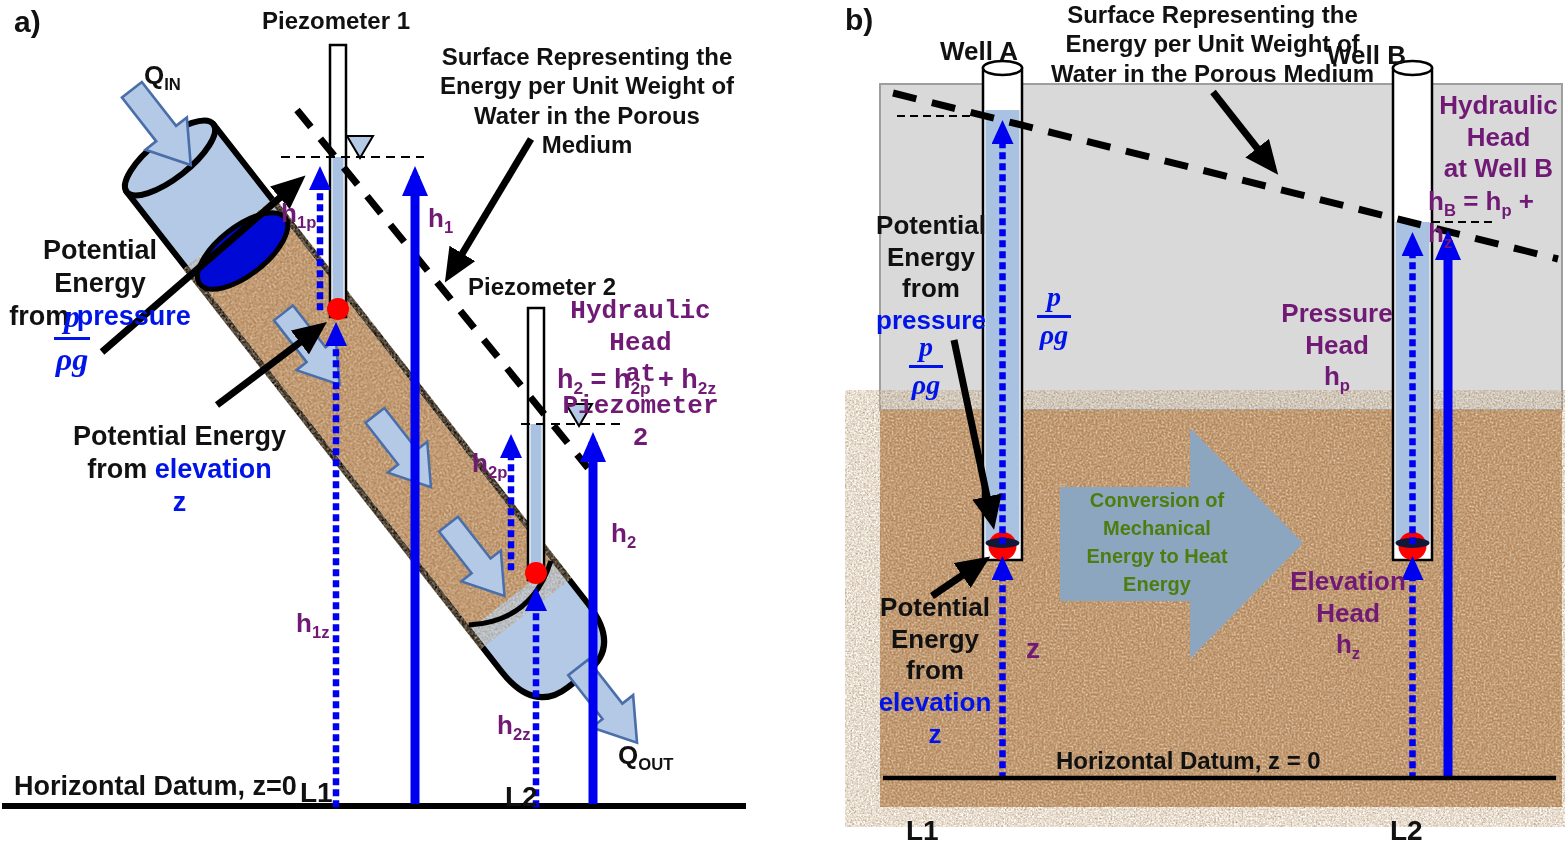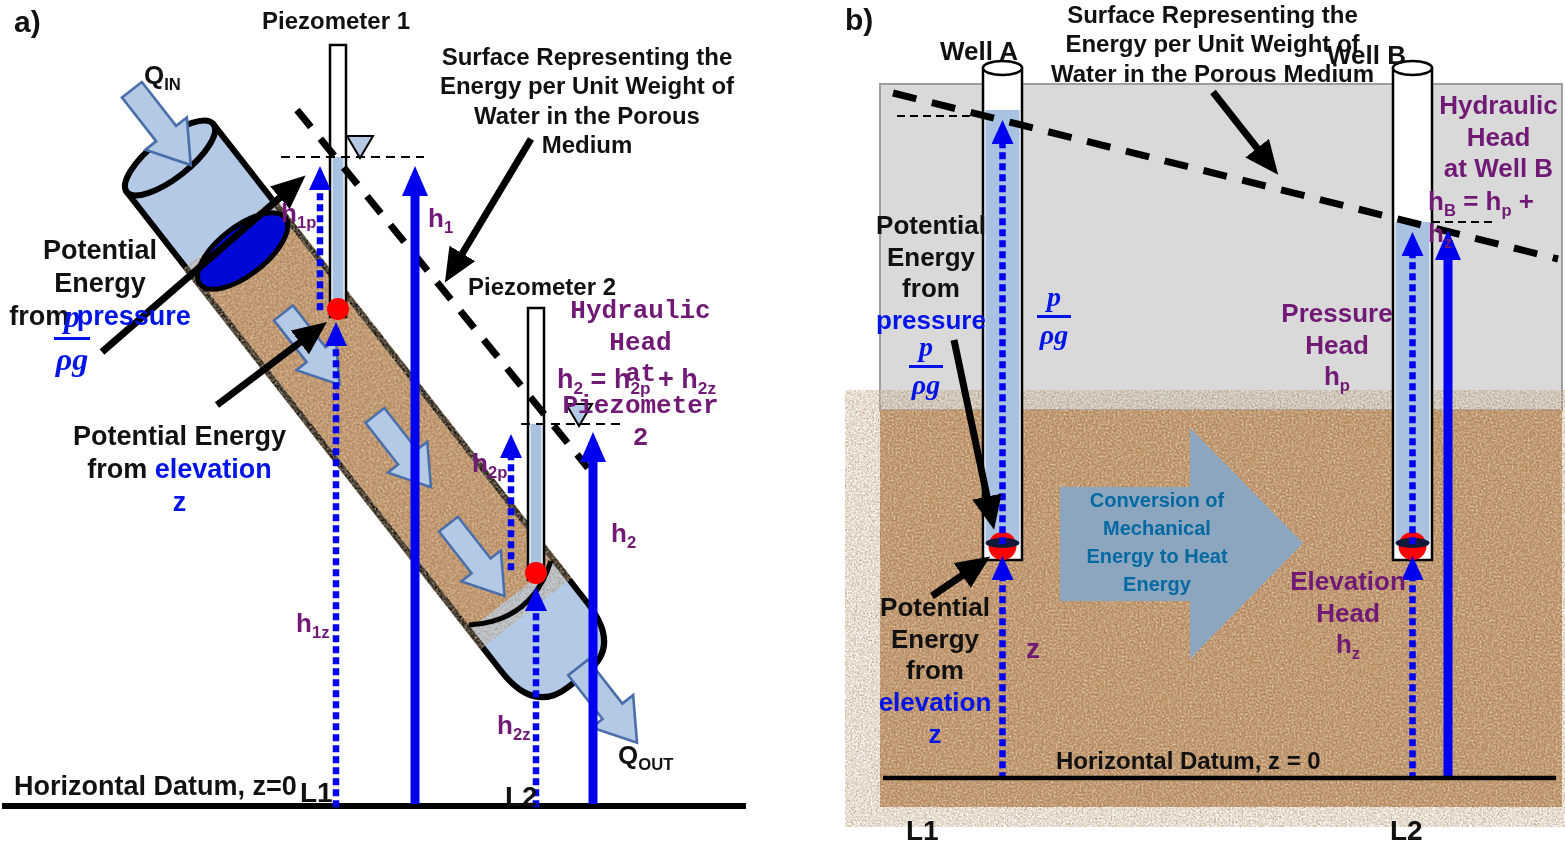--- a/index.html
+++ b/index.html
@@ -2,21 +2,21 @@
 <html><head>
 <meta charset="utf-8">
 <style>
   html,body{margin:0;padding:0;}
   body{width:1565px;height:847px;position:relative;background:#fff;overflow:hidden;
        font-family:"Liberation Sans",sans-serif;}
   svg.stage{position:absolute;left:0;top:0;}
   .lbl{position:absolute;font-weight:bold;color:#111;line-height:1.22;white-space:pre-line;}
   .blue{color:#701a75;}
   .center{text-align:center;}
-  .white{color:#0369a1;}
+  .white{color:#4d7c0f;}
   sub{font-size:64%;line-height:0;}
   .frac{position:absolute;display:flex;flex-direction:column;align-items:center;
         font-family:"Liberation Serif",serif;font-style:italic;font-weight:bold;color:#0014e8;}
   .frac .num{padding:0 10px 2px;border-bottom:3px solid #0014e8;}
   .frac .den{padding-top:1px;}
 </style>
 </head>
 <body>
 
 <svg class="stage" width="1565" height="847" viewBox="0 0 1565 847">

